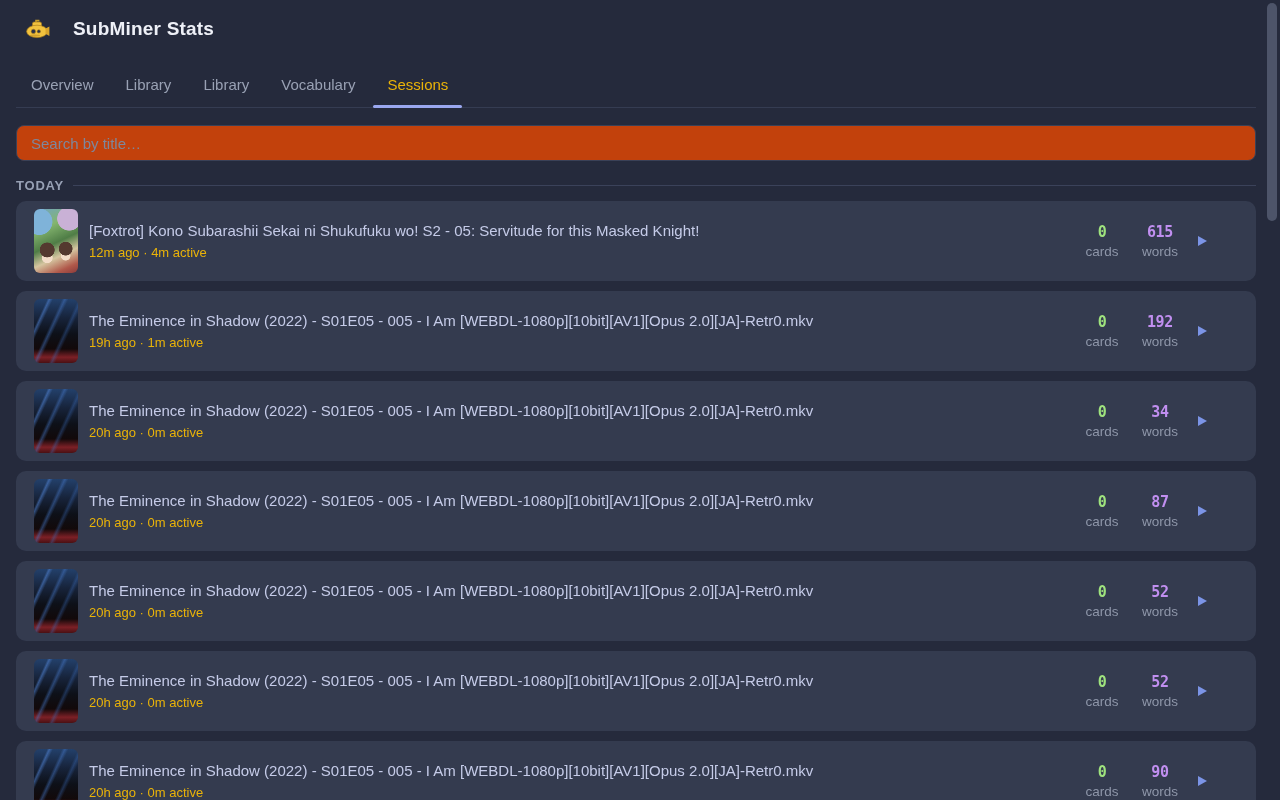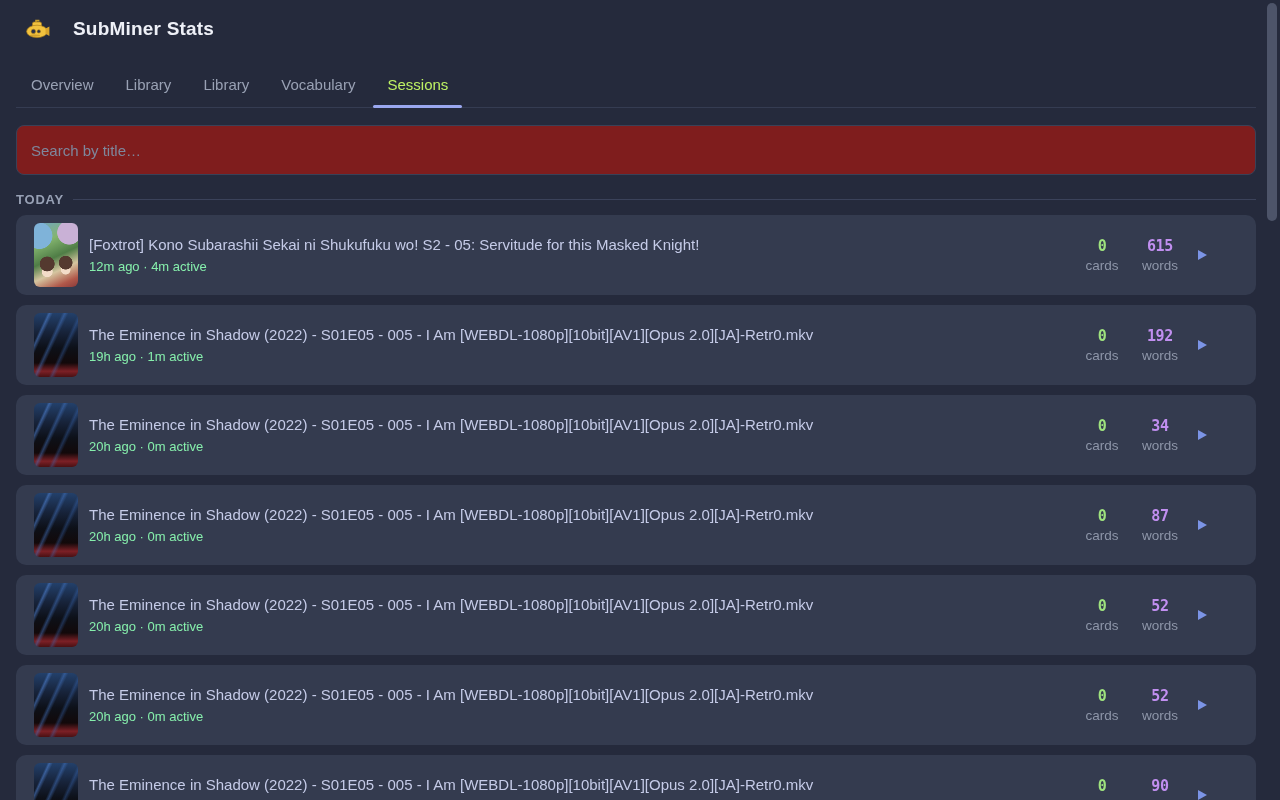--- a/index.html
+++ b/index.html
@@ -16,30 +16,30 @@
   .header { height:52px; display:flex; align-items:center; gap:13px; padding-left:10px; padding-top:6px; }
   .logo { width:24px; height:20px; flex:0 0 auto; }
   .app-title { font-size:19px; font-weight:bold; color:#eef0f7; letter-spacing:.2px;margin-left:10px; }
 
   
   .tabs { display:flex; gap:4px; margin-top:16px; border-bottom:1px solid #353c52; padding-left:1px; }
   .tab {
     padding:8px 14px 14px; font-size:15px; color:#99a1b4; cursor:pointer;
     position:relative; white-space:nowrap;
   }
-  .tab.active { color:#bef264; }
+  .tab.active { color:#eab308; }
   .tab.active::after {
     content:""; position:absolute; left:0; right:0; bottom:-1px; height:3px;
     background:#9aa7ef; border-radius:2px;
   }
 
   
   .search-wrap { margin-top:17px; }
   .search-input {
-    width:100%; height:50px; background:#7f1d1d; border:1px solid #3a4157;
+    width:100%; height:36px; background:#c2410c; border:1px solid #3a4157;
     border-radius:8px; padding:0 14px; font-size:15px; color:#dfe3f0; outline:none;
     font-family:"Liberation Sans","DejaVu Sans",sans-serif;
   }
   .search-input::placeholder { color:#7e87 9c; color:#7e879c; }
 
   
   .section-row { display:flex; align-items:center; gap:9px; margin-top:17px; height:14px; }
   .section-label { font-size:13px; font-weight:bold; letter-spacing:.8px; color:#97a0b4; }
   .section-line { flex:1; height:1px; background:#3b425a; }
 
@@ -73,21 +73,21 @@
       linear-gradient(115deg, transparent 18%, rgba(80,130,210,.55) 21%, transparent 26%,
         transparent 38%, rgba(70,120,200,.45) 42%, transparent 47%,
         transparent 60%, rgba(60,110,190,.35) 64%, transparent 69%),
       linear-gradient(180deg, #23406b 0%, #17233a 30%, #0d1018 55%, #12090a 78%, #7c2026 91%, #4a1013 100%);
   }
   .session-text { flex:1 1 auto; min-width:0; padding-right:16px; }
   .session-title {
     font-size:15px; font-weight:500; color:#c5cbe8; line-height:1.25;
     white-space:nowrap; overflow:hidden; text-overflow:ellipsis;
   }
-  .session-meta { font-size:13px; color:#86efac; margin-top:5px; }
+  .session-meta { font-size:13px; color:#eab308; margin-top:5px; }
 
   .stats { display:flex; align-items:center; gap:18px; flex:0 0 auto; padding-right:45px; }
   .stat { text-align:center; min-width:40px; }
   .stat-num {
     font-family:"DejaVu Sans Mono","Liberation Mono",monospace;
     font-size:15px; font-weight:bold; letter-spacing:-.3px;
   }
   .stat-num.green { color:#9fe37e; }
   .stat-num.purple { color:#c18ff0; }
   .stat-label { font-size:13.5px; color:#8e96a9; margin-top:3px; }

